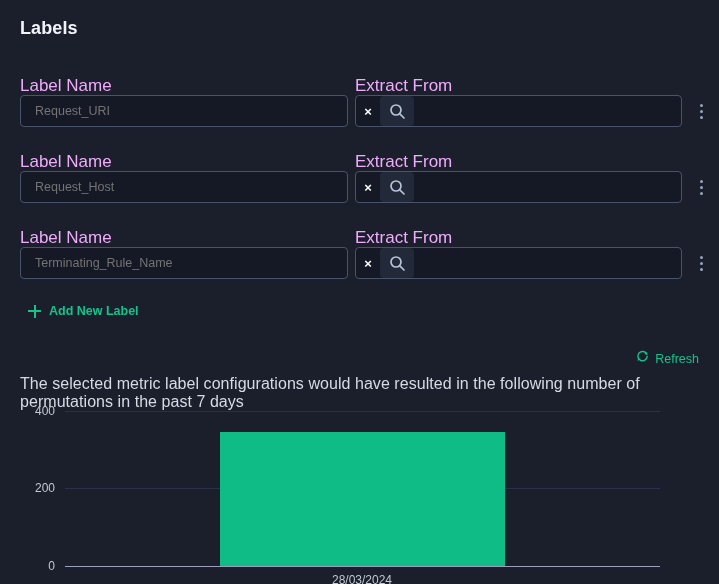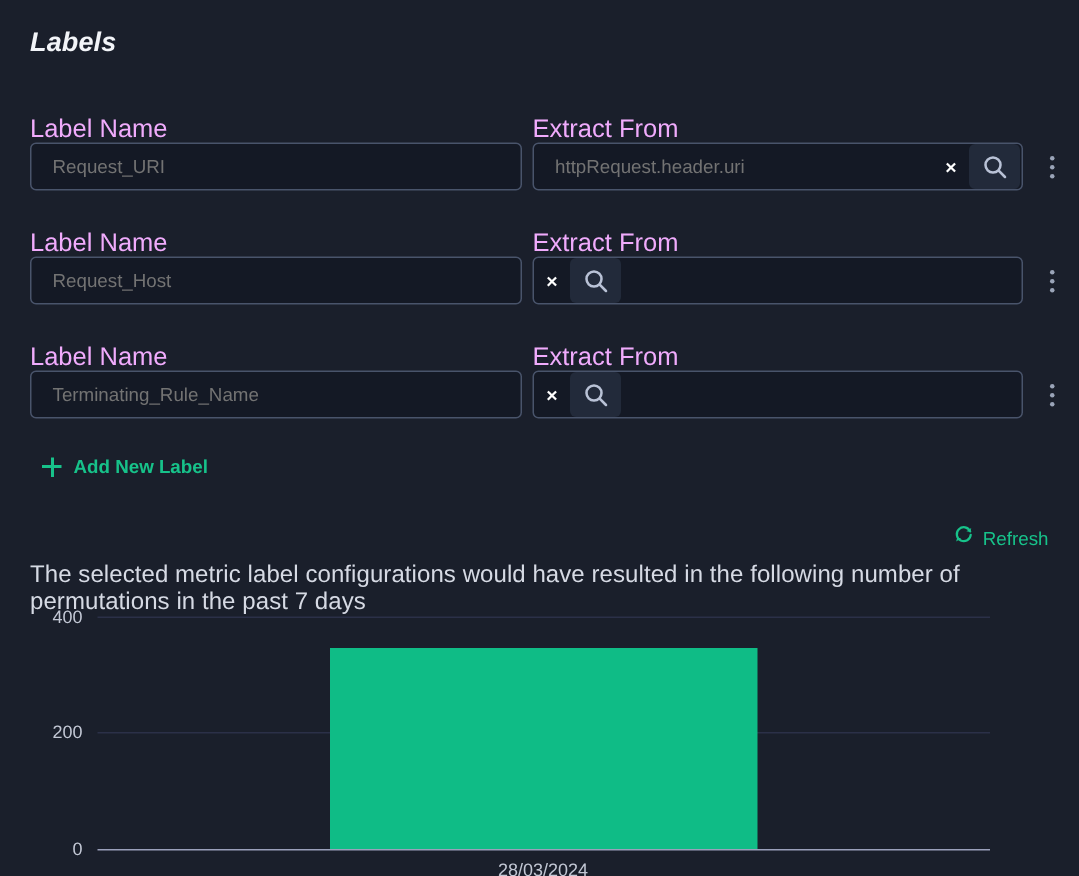--- a/index.html
+++ b/index.html
@@ -28,21 +28,21 @@
     font-weight: bold;
     color: #f2f4f8;
     letter-spacing: 0.1px;
   }
   .section-desc {
     position: absolute;
     font-size: 12.5px;
     color: #d6dae4;
     letter-spacing: 0.05px;
   }
-  #labels-title { left: 20px; top: 18px; font-style: italic; }
+  #labels-title { left: 20px; top: 18px; }
   #labels-desc  { left: 20px; top: 46px; }
 
   .field-row { position: absolute; left: 0; width: 719px; }
   .col-label {
     position: absolute;
     font-size: 17px;
     color: #f0abfc;
   }
   .col-label.left  { left: 20px; top: 0px; }
   .col-label.right { left: 355px; top: 0px; }
@@ -211,21 +211,20 @@
 
   <div class="field-row" style="top:76px;">
     <div class="col-label left">Label Name</div>
     <div class="col-label right">Extract From</div>
 
     <div class="input-box name">
       <div class="input-value">Request_URI</div>
     </div>
 
     <div class="input-box source">
-      <div class="input-value">httpRequest.header.uri</div>
       <div class="clear-icon">×</div>
       <div class="search-btn">
         <svg width="17" height="17" viewBox="0 0 17 17" fill="none">
           <circle cx="7" cy="7" r="5" stroke="#b9c2d6" stroke-width="1.7"></circle>
           <line x1="10.8" y1="10.8" x2="15" y2="15" stroke="#b9c2d6" stroke-width="1.7" stroke-linecap="round"></line>
         </svg>
       </div>
     </div>
 
     <div class="kebab">

